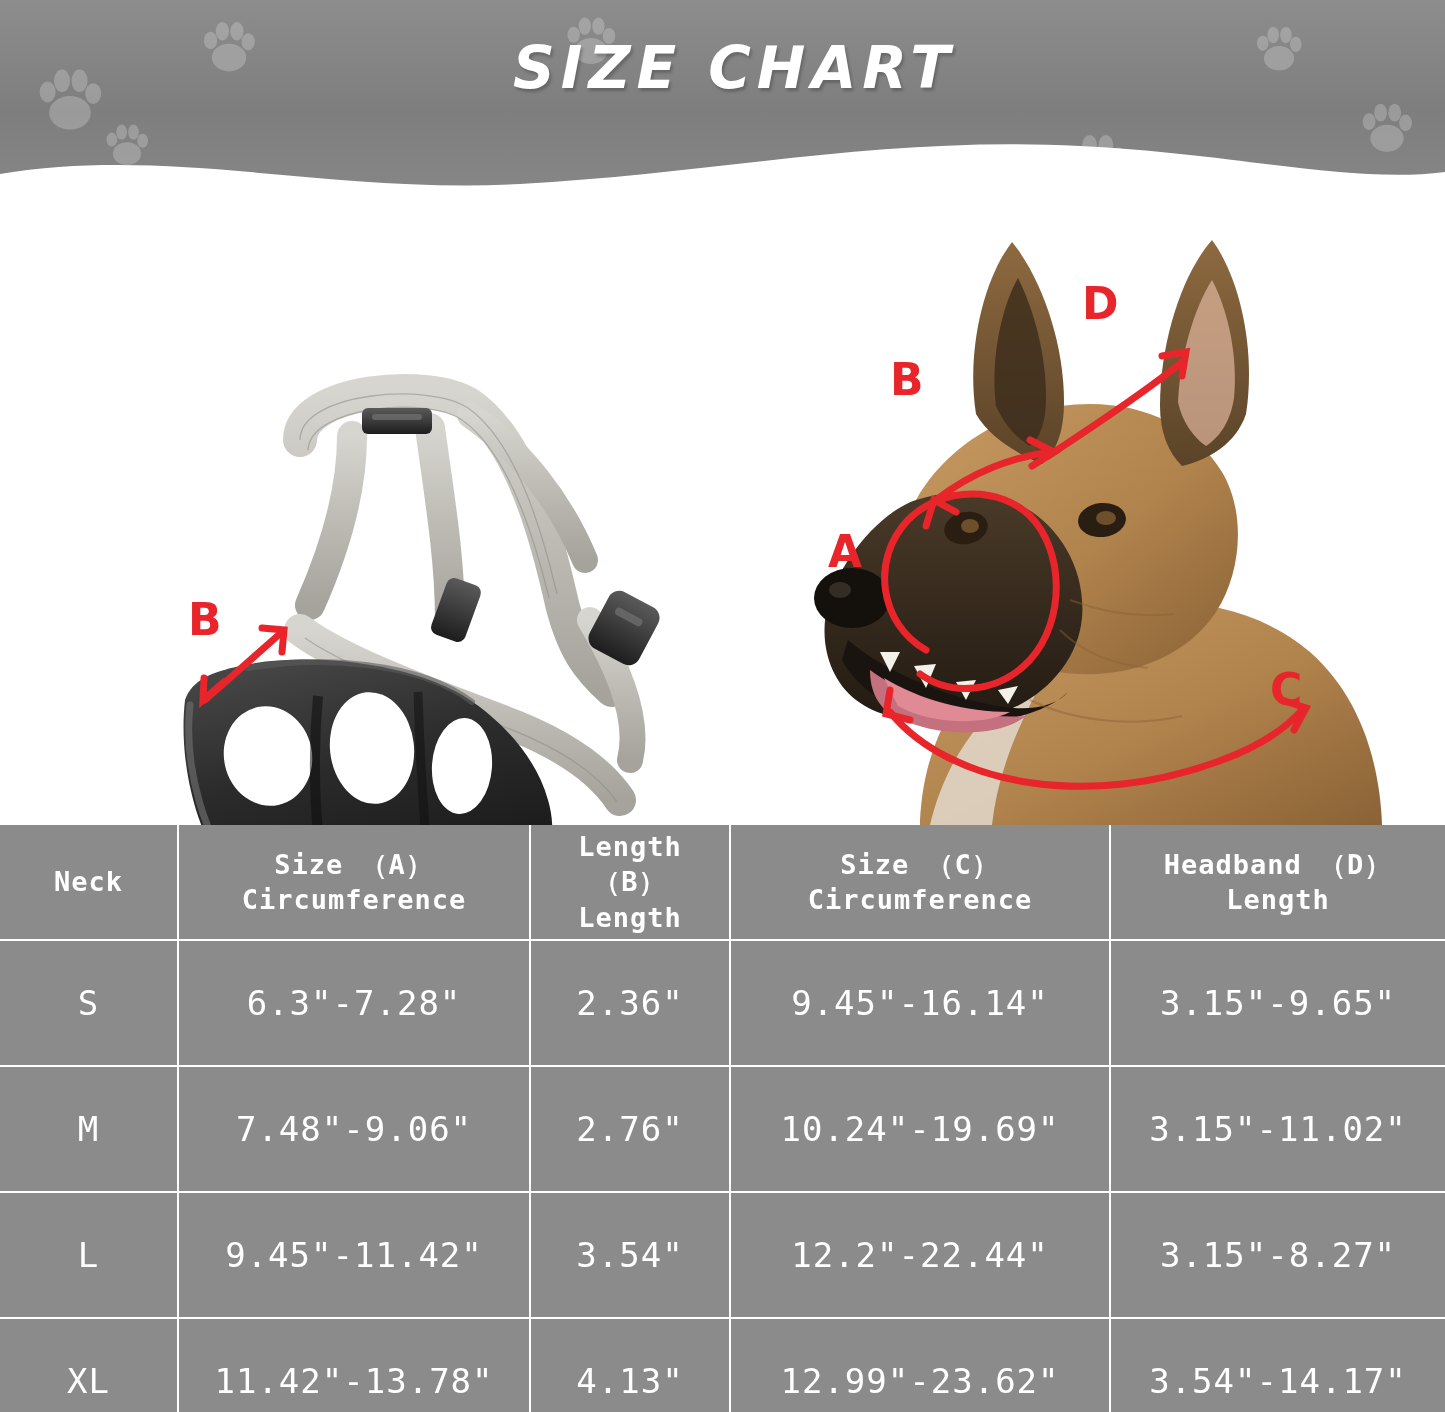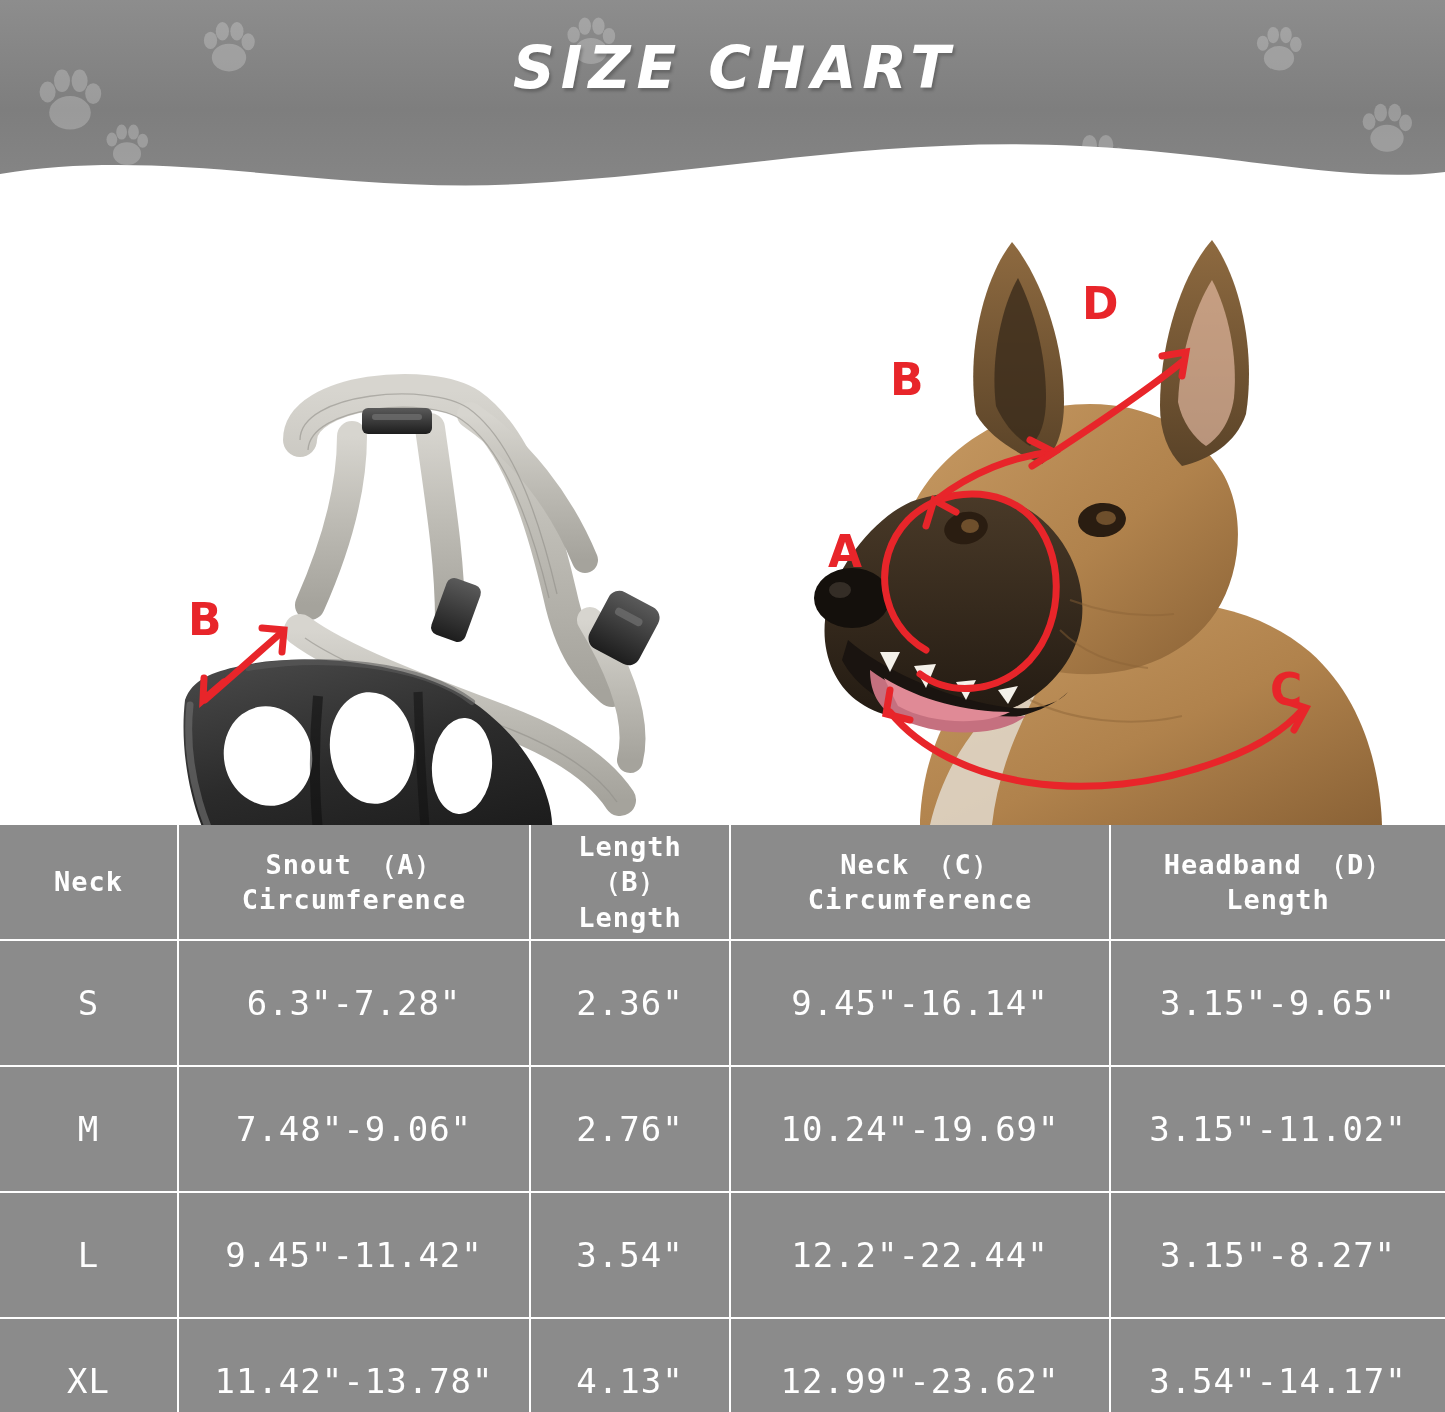--- a/index.html
+++ b/index.html
@@ -380,29 +380,29 @@
         <col class="c3">
         <col class="c4">
     </colgroup>
     <thead>
       <tr>
         <th>
           <span>Neck</span>
           <span class="sub"></span>
         </th>
         <th>
-          <span>Snout （A）</span>
+          <span>Size （A）</span>
           <span class="sub">Circumference</span>
         </th>
         <th>
           <span>Length （B）</span>
           <span class="sub">Length</span>
         </th>
         <th>
-          <span>Neck （C）</span>
+          <span>Size （C）</span>
           <span class="sub">Circumference</span>
         </th>
         <th>
           <span>Headband （D）</span>
           <span class="sub">Length</span>
         </th>
       </tr>
     </thead>
     <tbody>
       <tr>

